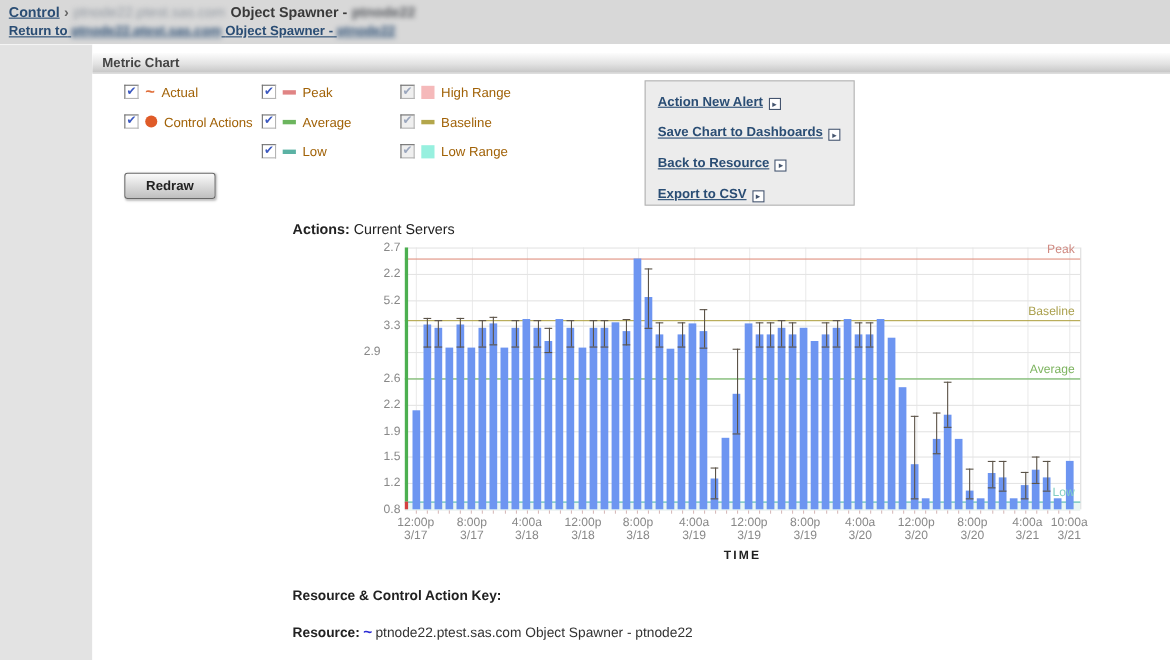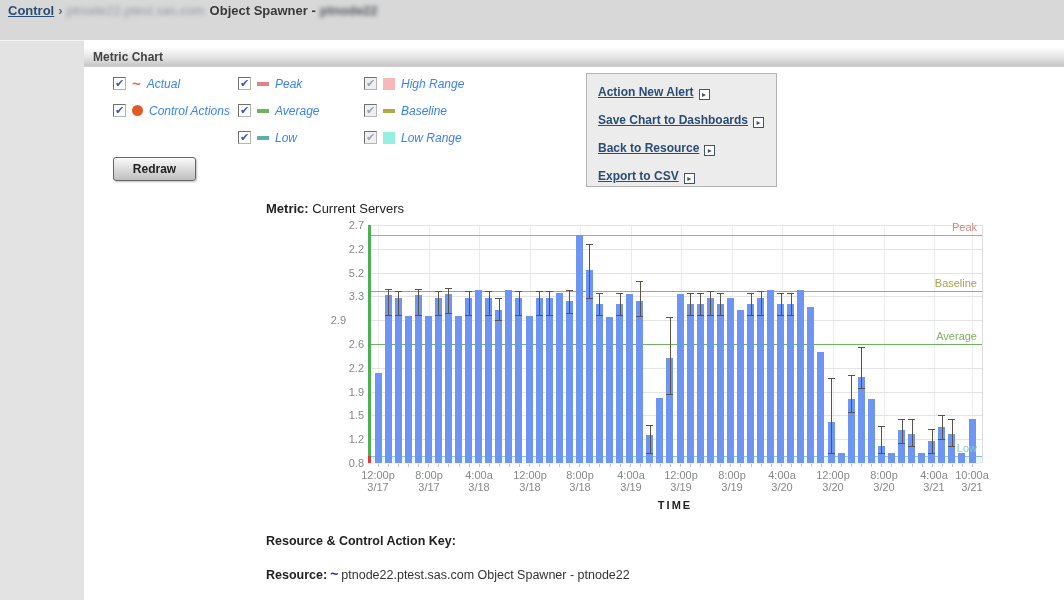--- a/index.html
+++ b/index.html
@@ -33,21 +33,21 @@
   .legend-item{height:19px;margin-bottom:8px;display:flex;align-items:center;white-space:nowrap;}
   .cbx{width:13px;height:13px;box-sizing:border-box;background:#fff;
        border:1px solid;border-color:#707070 #b4b4b4 #b4b4b4 #707070;
        font-size:11px;line-height:11px;text-align:center;color:#3a57c0;cursor:pointer;}
   .cbx.disabled{background:#efefef;color:#9aa6bd;cursor:default;}
   .marker{display:inline-block;margin:0 6px 0 6px;}
   .m-tilde{font-size:15px;font-weight:bold;line-height:13px;}
   .m-circle{width:11px;height:11px;border-radius:50%;}
   .m-dash{width:12px;height:4px;margin-top:1px;}
   .m-square{width:12px;height:12px;}
-  .legend-label{font-size:12px;color:#3b82f6;font-style:italic;}
+  .legend-label{font-size:12px;color:#a16207;}
   
   .btn{
     position:absolute;left:113px;top:157px;width:83px;height:24px;
     background:linear-gradient(#fafafa,#dcdcdc 50%,#bfbfbf);
     border:1px solid #666;border-radius:3px;
     font-family:"Liberation Sans",sans-serif;font-size:12px;font-weight:bold;color:#222;
     box-shadow:1px 1px 2px rgba(0,0,0,.25);cursor:pointer;
   }
   
   .links-box{position:absolute;left:586px;top:73px;width:191px;height:114px;background:#ececec;
@@ -82,20 +82,23 @@
   .resource-line b{color:#222;}
   .res-marker{color:#2b2bd4;font-weight:bold;font-size:14px;padding:0 3px;}
 </style>
 </head>
 <body>
 
 <div class="top-strip">
   <div class="crumb-line1">
     <a class="navlink">Control</a><span class="crumb-sep">›</span><span class="crumb-host blurred">ptnode22.ptest.sas.com</span><span class="crumb-title">Object Spawner -</span><span class="crumb-node blurred">ptnode22</span>
   </div>
+  <div class="crumb-line2">
+    <a class="navlink"><span>Return to</span>&nbsp;<span class="blurred">ptnode22.ptest.sas.com</span>&nbsp;<span>Object Spawner -</span>&nbsp;<span class="blurred">ptnode22</span></a>
+  </div>
 </div>
 
 <div class="left-gutter"></div>
 <div class="panel"></div>
 <div class="panel-header">Metric Chart</div>
 
 <div id="legend-root">
     <div class="legend-col" style="left: 113px;">
       <div class="legend-item">
         <div class="cbx">✔</div>
@@ -147,21 +150,21 @@
 <button class="btn">Redraw</button>
 
 <div class="links-box" id="links-root">
     <div class="link-item" style="top: 11px;"><a class="navlink">Action New Alert</a><span class="arrow-ico">▸</span></div>
     <div class="link-item" style="top: 39px;"><a class="navlink">Save Chart to Dashboards</a><span class="arrow-ico">▸</span></div>
     <div class="link-item" style="top: 67px;"><a class="navlink">Back to Resource</a><span class="arrow-ico">▸</span></div>
     <div class="link-item" style="top: 95px;"><a class="navlink">Export to CSV</a><span class="arrow-ico">▸</span></div>
   </div>
 
 <div class="metric-line">
-  <b>Metric:</b>
+  <b>Actions:</b>
   <span>Current Servers</span>
 </div>
 
 <div id="ylabels">
     <div class="ylab" style="left: 330px; top: 219px;">2.7</div>
     <div class="ylab" style="left: 330px; top: 243px;">2.2</div>
     <div class="ylab" style="left: 330px; top: 267px;">5.2</div>
     <div class="ylab" style="left: 330px; top: 290px;">3.3</div>
     <div class="ylab" style="left: 312px; top: 314px;">2.9</div>
     <div class="ylab" style="left: 330px; top: 338px;">2.6</div>

